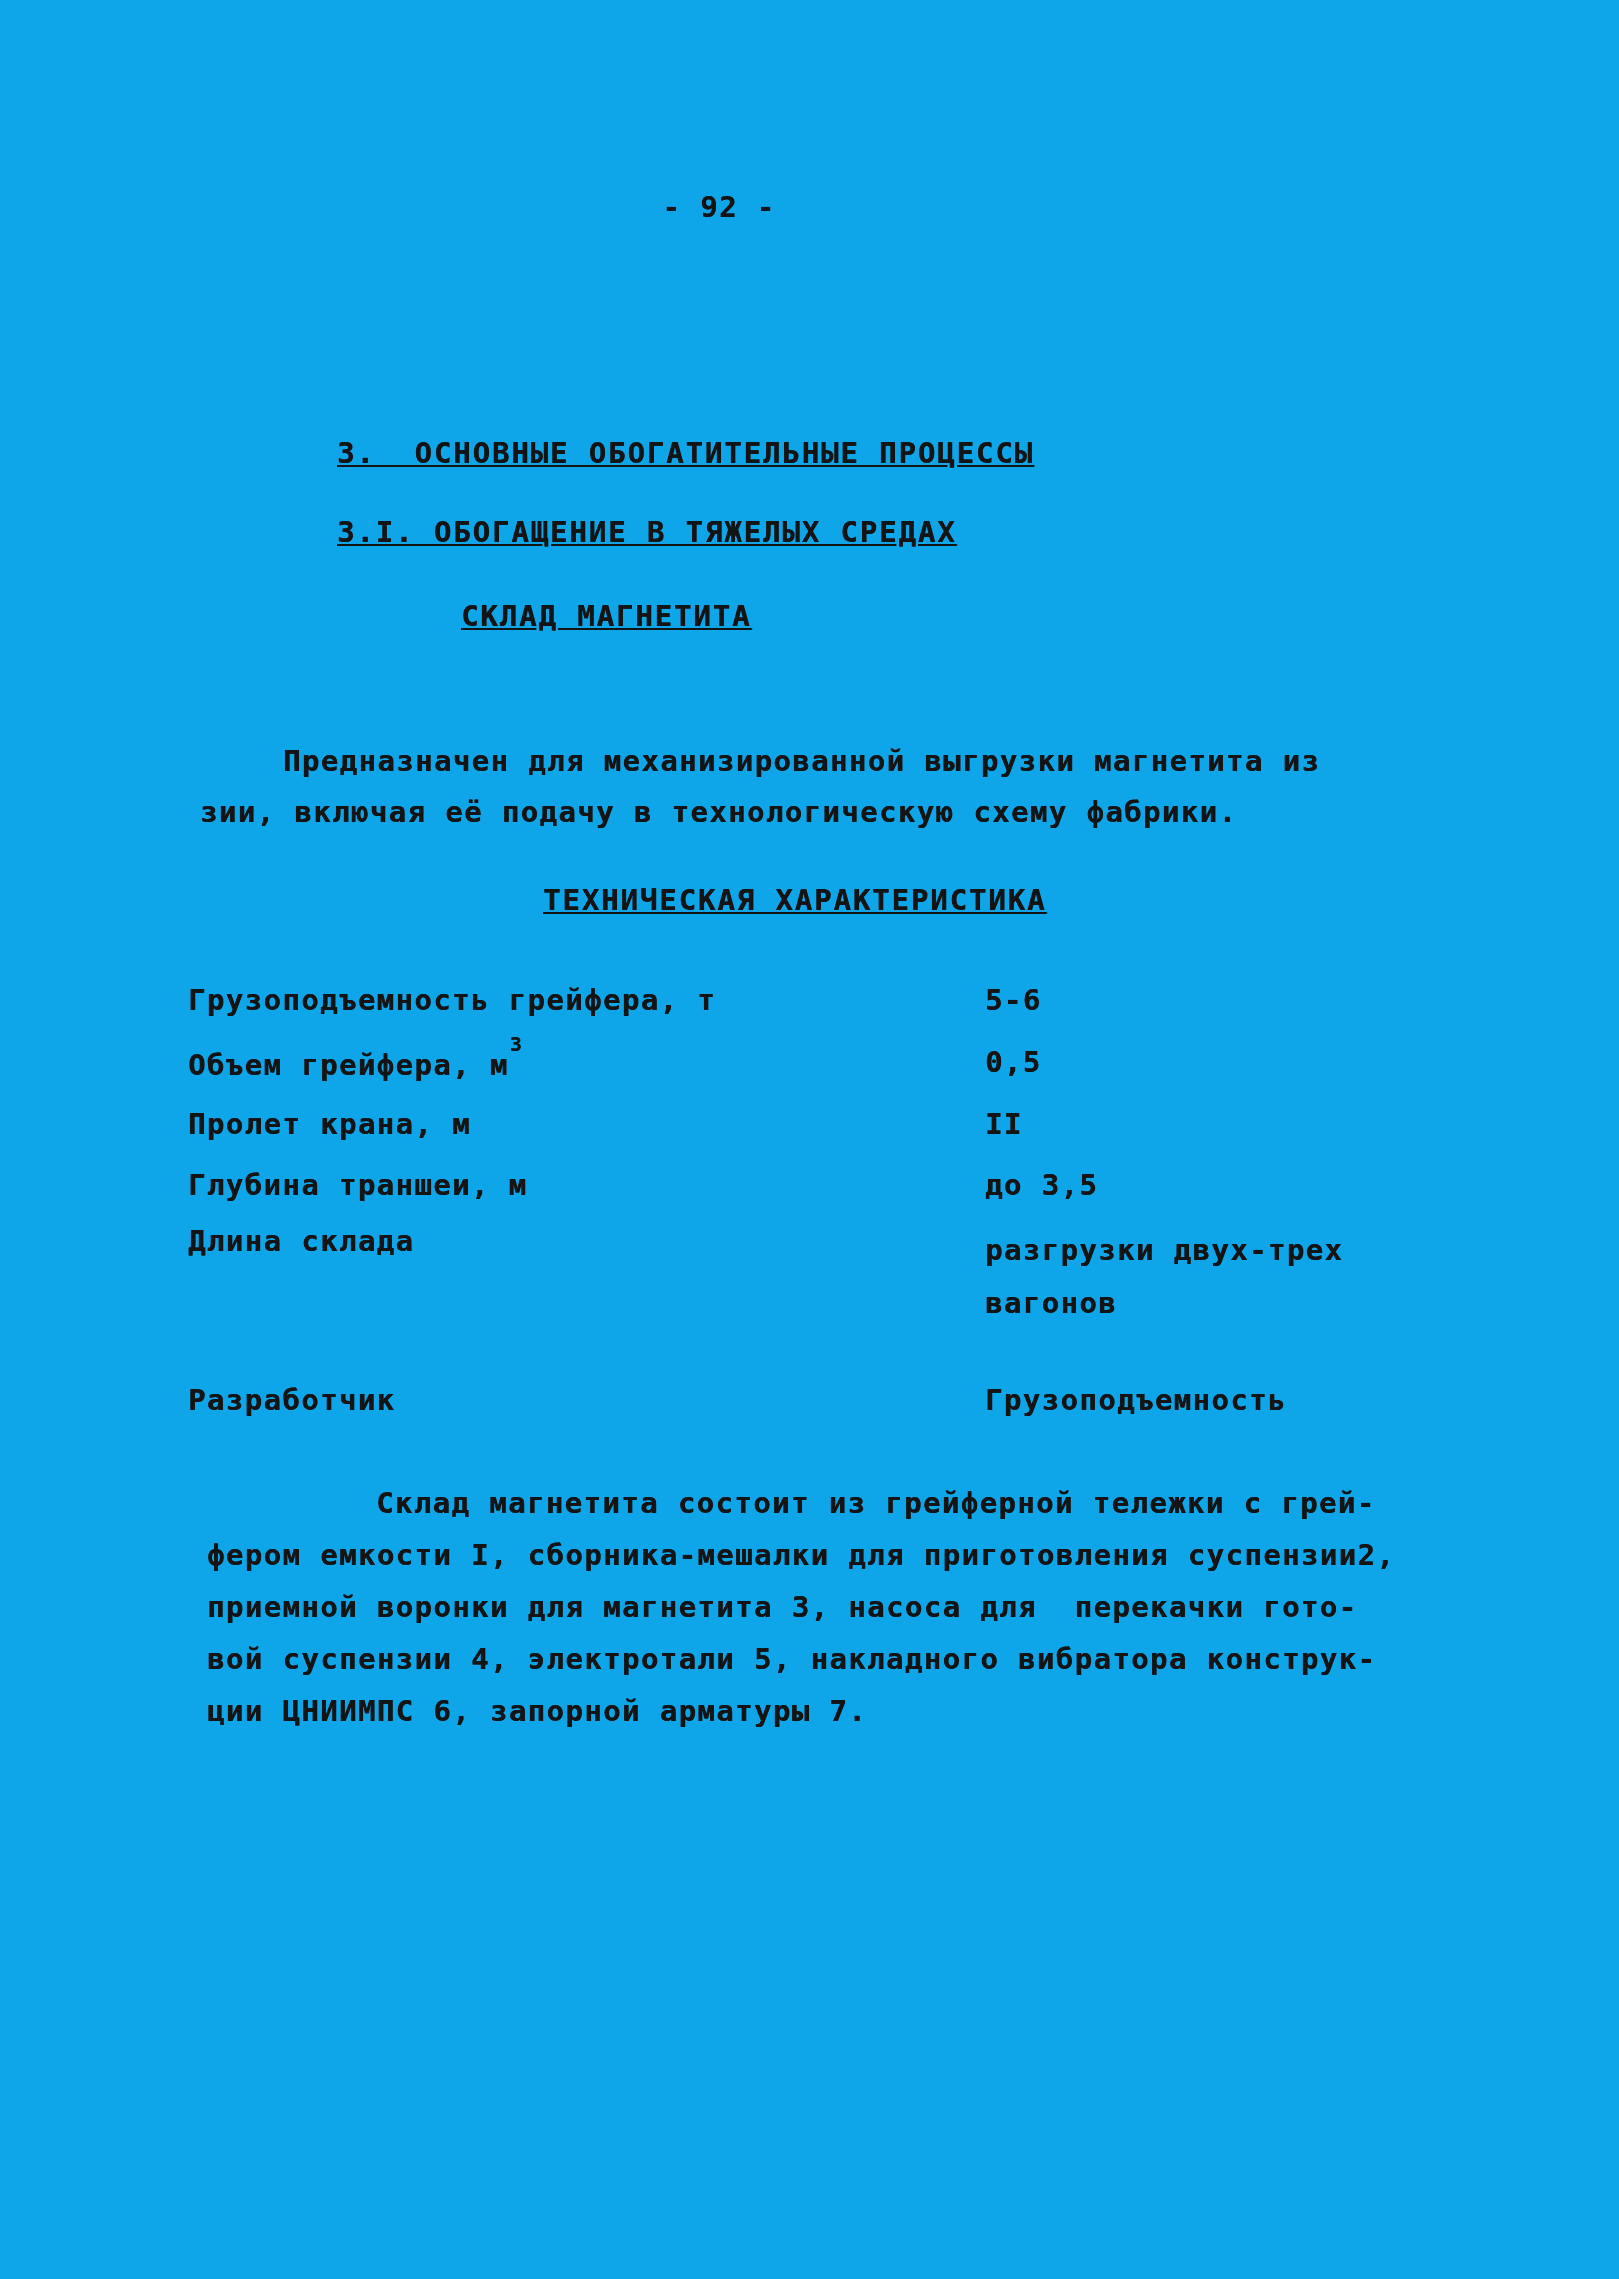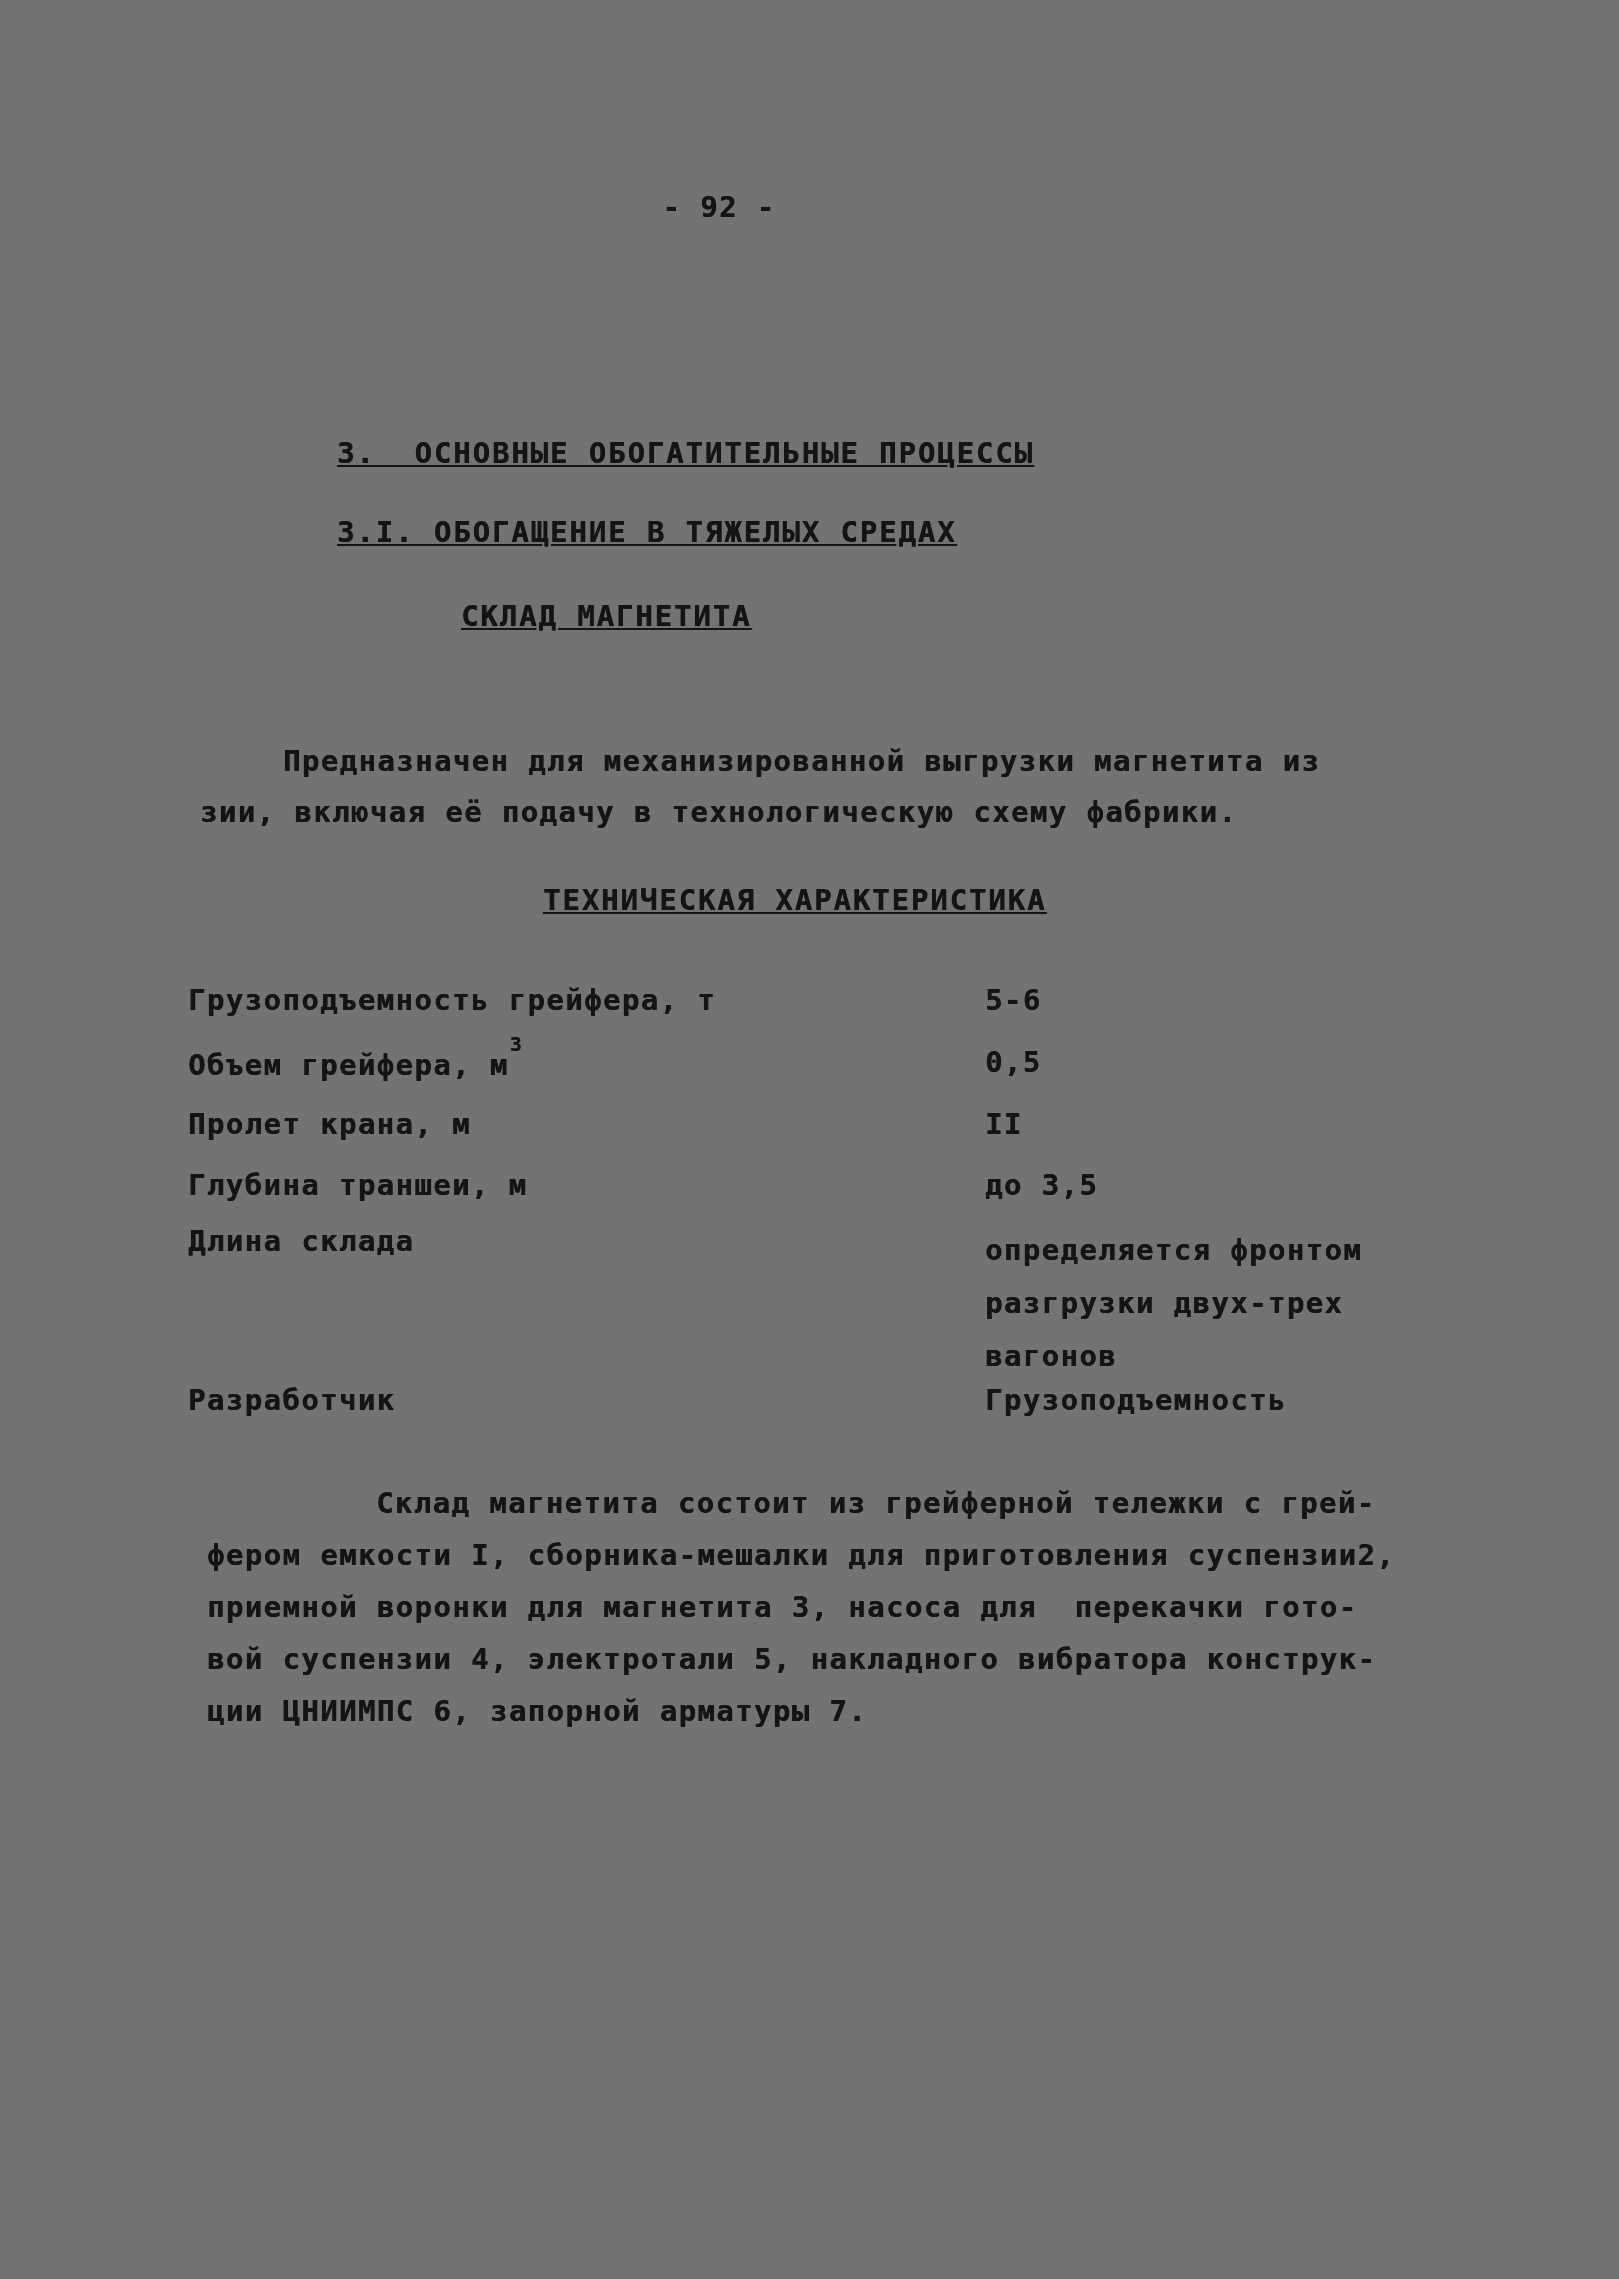--- a/index.html
+++ b/index.html
@@ -5,21 +5,21 @@
   html, body {
     margin: 0;
     padding: 0;
     background: #e8e8e8;
   }
   #page {
     position: relative;
     width: 1619px;
     height: 2280px;
     margin: 0 auto;
-    background: #737373;
+    background: #0ea5e9;
     overflow: hidden;
     font-family: "DejaVu Sans Mono", "Liberation Mono", monospace;
     font-weight: 700;
     color: #141414;
   }
   .txt {
     position: absolute;
     font-size: 29px;
     letter-spacing: 1.4px;
     white-space: pre;
@@ -137,21 +137,21 @@
       <span class="spec-value">II</span>
     </div>
 
     <div id="row-3" class="spec-row">
       <span class="spec-label">Глубина траншеи, м</span>
       <span class="spec-value">до 3,5</span>
     </div>
 
     <div id="row-4" class="spec-row">
       <span class="spec-label">Длина склада</span>
-      <span class="spec-value"><div class="tline">определяется фронтом</div><div class="tline">разгрузки двух-трех</div><div class="tline">вагонов</div></span>
+      <span class="spec-value"><div class="tline">разгрузки двух-трех</div><div class="tline">вагонов</div></span>
     </div>
 
     <div id="row-5" class="spec-row">
       <span class="spec-label">Разработчик</span>
       <span class="spec-value">Грузоподъемность</span>
     </div>
 
   </div>
 
   <div id="para2" class="txt para"><div class="tline">Склад магнетита состоит из грейферной тележки с грей-</div><div class="tline">фером емкости I, сборника-мешалки для приготовления суспензии2,</div><div class="tline">приемной воронки для магнетита 3, насоса для  перекачки гото-</div><div class="tline">вой суспензии 4, электротали 5, накладного вибратора конструк-</div><div class="tline">ции ЦНИИМПС 6, запорной арматуры 7.</div></div>

